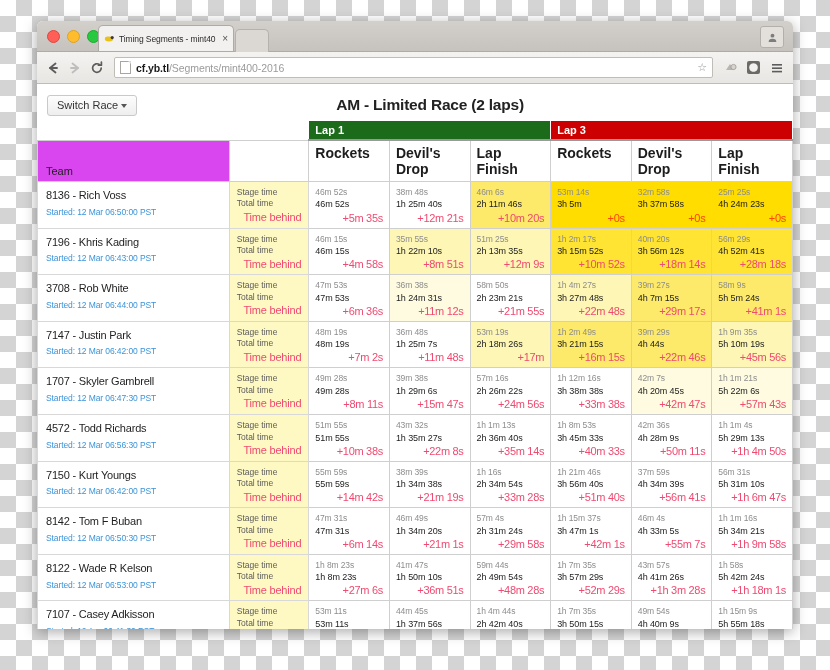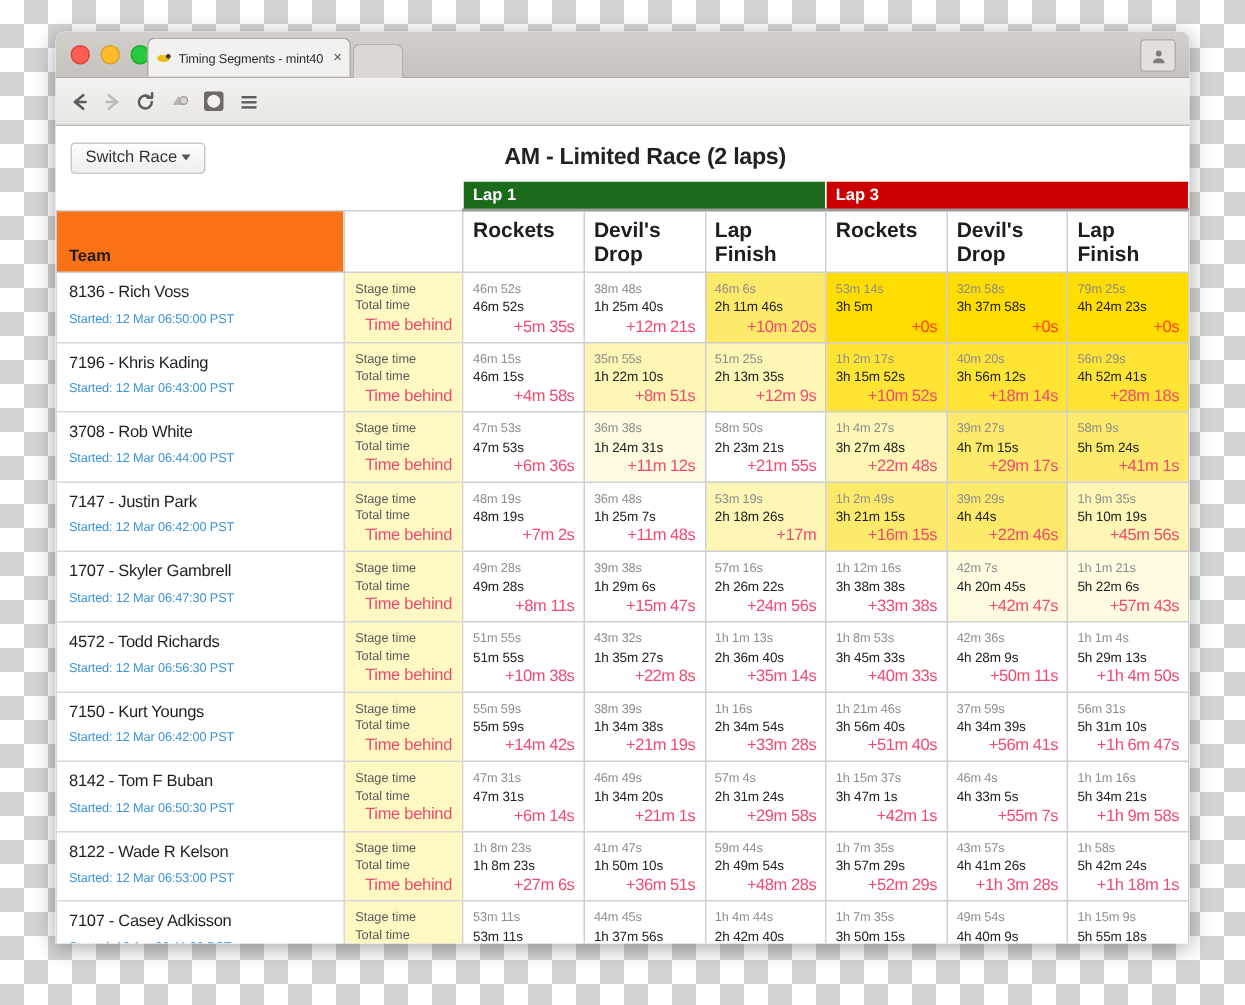--- a/index.html
+++ b/index.html
@@ -106,22 +106,22 @@
   .lap1{background:#1b6b1b;}
   .lap2{background:#cc0000;}
   .blankhead{background:#fff;border:none;}
 
   .colhead{
     font-size:14px;font-weight:700;color:#1d1d1d;padding:4px 6px;text-align:left;
     border:1px solid #cfcfcf;border-top:2px solid #9a9a9a;background:#fff;
     height:18px;box-sizing:border-box;
   }
   .teamhead{
-    font-size:11px;font-weight:700;color:#1d1d1d;padding:4px 8px;text-align:left;
-    vertical-align:bottom;border:1px solid #cfcfcf;background:#f97316;
+    font-size:11px;font-weight:400;color:#1d1d1d;padding:4px 8px;text-align:left;
+    vertical-align:bottom;border:1px solid #cfcfcf;background:#d946ef;
   }
   .lblhead{border:1px solid #cfcfcf;background:#fff;}
 
   .team-cell{
     border:1px solid #d8d8d8;padding:7px 8px 6px 8px;background:#fff;
   }
   .team-name{font-size:11px;color:#1f1f1f;line-height:1.15;letter-spacing:-.2px;}
   .team-started{font-size:8.5px;color:#3a93d8;margin-top:5px;letter-spacing:-.1px;}
 
   .lbl-cell{
@@ -192,20 +192,25 @@
           <path d="M3 7 H10" stroke="#bdbdbd" stroke-width="1.8" stroke-linecap="round"></path>
         </svg>
     </span>
     <span class="navbtn">
       <svg width="14" height="14" viewBox="0 0 14 14">
           <path d="M11.2 7 a4.3 4.3 0 1 1 -1.6 -3.3" stroke="#5c5c5c" stroke-width="1.7" fill="none" stroke-linecap="round"></path>
           <path d="M11.4 1.2 L11.4 4.2 L8.4 4.2" stroke="#5c5c5c" stroke-width="1.7" fill="none" stroke-linecap="round" stroke-linejoin="round"></path>
         </svg>
     </span>
 
+    <div class="omnibox">
+      <span class="page-ic"></span>
+      <span class="url"><b>cf.yb.tl</b><span>/Segments/mint400-2016</span></span>
+      <span class="star">☆</span>
+    </div>
 
     <span class="tb-ic">
       <svg width="14" height="14" viewBox="0 0 14 14">
           <path d="M2 9 L6 3 L10 9 Z" fill="#b9b6b2"></path>
           <circle cx="9.5" cy="6" r="2.6" fill="#d6d3cf" stroke="#9b9894" stroke-width=".8"></circle>
         </svg>
     </span>
     <span class="tb-ic">
       <svg width="15" height="15" viewBox="0 0 15 15">
           <rect x="1" y="1" width="13" height="13" rx="2" fill="#6d6a66"></rect>
@@ -289,21 +294,21 @@
               <div class="stage">53m 14s</div>
               <div class="total">3h 5m</div>
               <div class="behind">+0s</div>
             </td>
             <td class="data-cell bg-y4 lead">
               <div class="stage">32m 58s</div>
               <div class="total">3h 37m 58s</div>
               <div class="behind">+0s</div>
             </td>
             <td class="data-cell bg-y4 lead">
-              <div class="stage">79m 25s</div>
+              <div class="stage">25m 25s</div>
               <div class="total">4h 24m 23s</div>
               <div class="behind">+0s</div>
             </td>
           </tr>
           <tr>
             <td class="team-cell">
               <div class="team-name">7196 - Khris Kading</div>
               <div class="team-started">Started: 12 Mar 06:43:00 PST</div>
             </td>
             <td class="lbl-cell">

